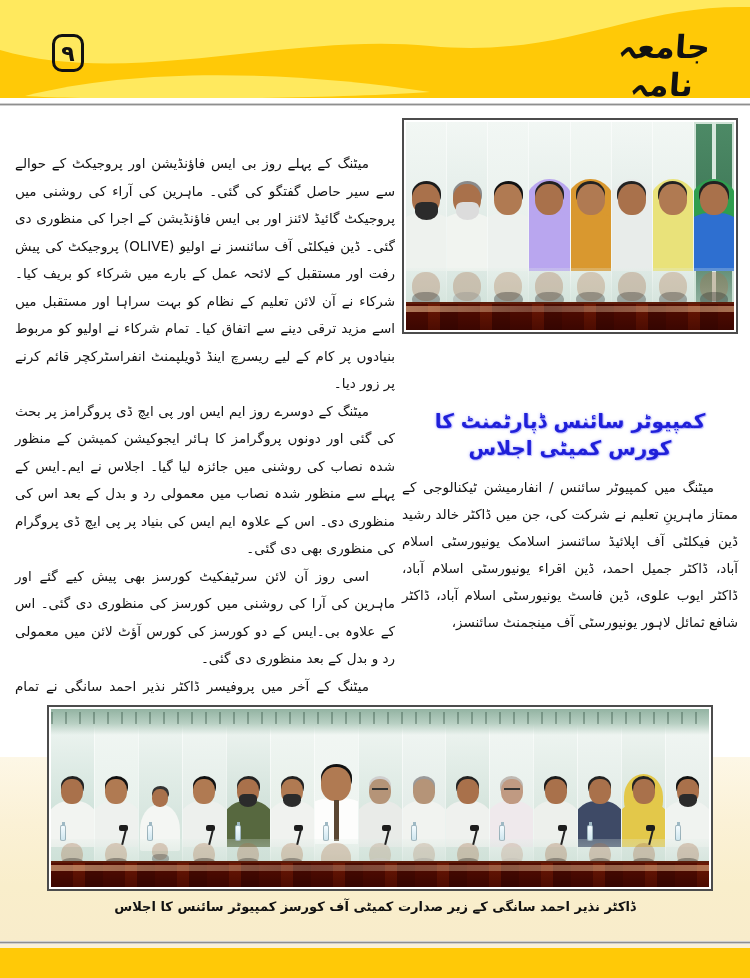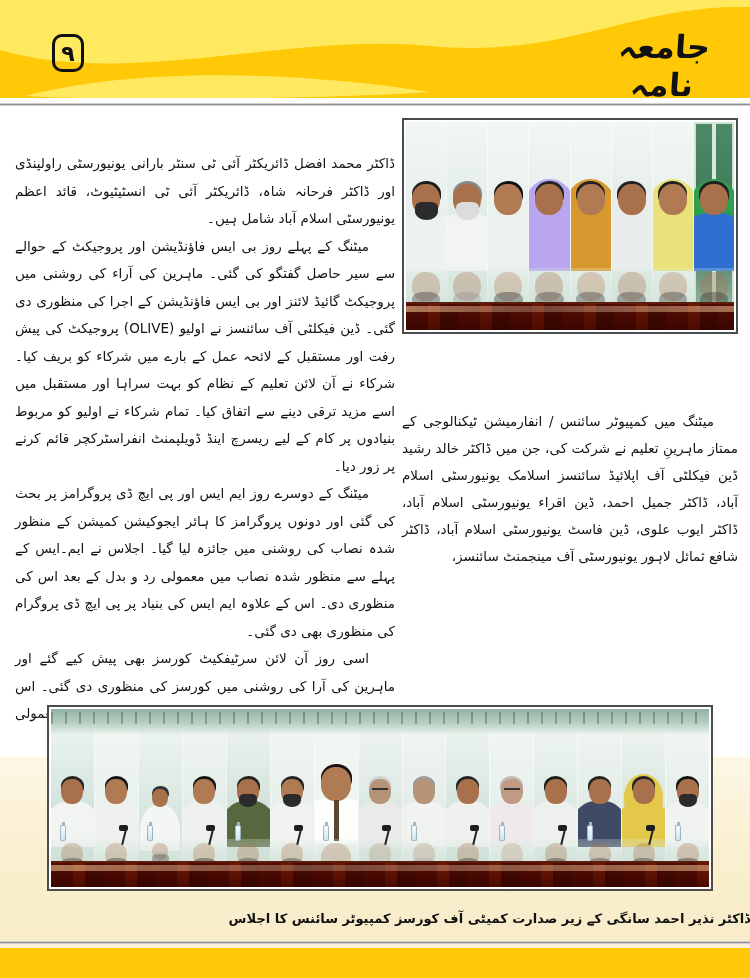--- a/index.html
+++ b/index.html
@@ -70,22 +70,22 @@
     box-shadow:inset 0 0 0 2px #cfe2d6; z-index:1; }
   .win-overlay:before { content:""; position:absolute; top:0; bottom:0; left:46%; width:4px; background:#d8e8de; }
   .win-overlay:after { content:""; position:absolute; left:0; right:0; top:42%; height:4px; background:#d8e8de; }
 
   .bottle { position:absolute; width:6px; height:16px; background:linear-gradient(180deg,#f4fbff,#cfe6ef); border:1px solid rgba(90,120,130,.5); border-radius:2px; z-index:9; }
   .bottle:before { content:""; position:absolute; top:-4px; left:1px; width:3px; height:4px; background:#9fb9c4; }
   .mic { position:absolute; width:9px; height:6px; background:#1d1d1d; border-radius:2px; z-index:9; }
   .mic:before { content:""; position:absolute; top:5px; left:4px; width:1.5px; height:15px; background:#222; transform:rotate(14deg); }
 
   
-  .bottom-caption { position:absolute; top:899px; left:0; width:750px; 
-    direction:rtl; font-size:13px; font-weight:bold; color:#111;margin-top:12px; }
+  .bottom-caption { position:absolute; top:899px; left:0; width:750px; text-align:center;
+    direction:rtl; font-size:13px; font-weight:bold; color:#111; }
 </style>
 </head>
 <body>
 
 <div class="page">
 
   <header class="masthead-band">
     <svg width="750" height="98" viewBox="0 0 750 98">
       <rect x="0" y="0" width="750" height="98" fill="#ffe95e"></rect>
       <path d="M0,50 C130,88 290,32 430,46 C565,59 632,4 750,7 L750,98 L0,98 Z" fill="#ffc907"></path>
@@ -93,21 +93,20 @@
     </svg>
     <div class="page-number-badge">
       <span>۹</span>
     </div>
     <div class="masthead-title">جامعہ نامہ</div>
   </header>
 
   <div class="rule top-rule"></div>
 
   <section class="left-column urdu">
-    <p class="para no-indent">ڈاکٹر محمد افضل ڈائریکٹر آئی ٹی سنٹر بارانی یونیورسٹی راولپنڈی اور ڈاکٹر فرحانہ شاہ، ڈائریکٹر آئی ٹی انسٹیٹیوٹ، قائد اعظم یونیورسٹی اسلام آباد شامل ہیں۔</p>
     <p class="para">میٹنگ کے پہلے روز بی ایس فاؤنڈیشن اور پروجیکٹ کے حوالے سے سیر حاصل گفتگو کی گئی۔ ماہرین کی آراء کی روشنی میں پروجیکٹ گائیڈ لائنز اور بی ایس فاؤنڈیشن کے اجرا کی منظوری دی گئی۔ ڈین فیکلٹی آف سائنسز نے اولیو (OLIVE) پروجیکٹ کی پیش رفت اور مستقبل کے لائحہ عمل کے بارے میں شرکاء کو بریف کیا۔ شرکاء نے آن لائن تعلیم کے نظام کو بہت سراہا اور مستقبل میں اسے مزید ترقی دینے سے اتفاق کیا۔ تمام شرکاء نے اولیو کو مربوط بنیادوں پر کام کے لیے ریسرچ اینڈ ڈویلپمنٹ انفراسٹرکچر قائم کرنے پر زور دیا۔</p>
     <p class="para">میٹنگ کے دوسرے روز ایم ایس اور پی ایچ ڈی پروگرامز پر بحث کی گئی اور دونوں پروگرامز کا ہائر ایجوکیشن کمیشن کے منظور شدہ نصاب کی روشنی میں جائزہ لیا گیا۔ اجلاس نے ایم۔ایس کے پہلے سے منظور شدہ نصاب میں معمولی رد و بدل کے بعد اس کی منظوری دی۔ اس کے علاوہ ایم ایس کی بنیاد پر پی ایچ ڈی پروگرام کی منظوری بھی دی گئی۔</p>
     <p class="para">اسی روز آن لائن سرٹیفکیٹ کورسز بھی پیش کیے گئے اور ماہرین کی آرا کی روشنی میں کورسز کی منظوری دی گئی۔ اس کے علاوہ بی۔ایس کے دو کورسز کی کورس آؤٹ لائن میں معمولی رد و بدل کے بعد منظوری دی گئی۔</p>
     <p class="para">میٹنگ کے آخر میں پروفیسر ڈاکٹر نذیر احمد سانگی نے تمام شرکاء کا ان کی آمد پر شکریہ ادا کیا۔</p>
   </section>
 
   <div class="photo-frame top-photo-frame" id="top-photo">
       <div class="photo-inner">
         <div class="strip" style="background: linear-gradient(rgb(242, 247, 244) 0%, rgb(228, 237, 233) 60%, rgb(228, 237, 233) 100%);">
           <div class="person-part" style="top: 59px; width: 29.12px; height: 25.2px; margin-left: -14.56px; background: rgb(28, 28, 28); border-radius: 50% 50% 40% 40%; z-index: 3;"></div>
@@ -174,20 +173,21 @@
           <div class="person-part reflection" style="top: 169.6px; width: 28.56px; height: 16.8px; margin-left: -14.28px; background: rgb(34, 34, 34); border-radius: 40% 40% 50% 50%;"></div>
         </div>
         <div class="glass-band" style="top: 146px; height: 40px;"></div>
         <div class="wood-front" style="height: 28px;">
           <div class="gloss"></div>
         </div>
       </div>
     </div>
 
   <section class="right-column urdu">
+    <h2 class="article-heading">کمپیوٹر سائنس ڈپارٹمنٹ کا کورس کمیٹی اجلاس</h2>
     <p class="para">میٹنگ میں کمپیوٹر سائنس / انفارمیشن ٹیکنالوجی کے ممتاز ماہرینِ تعلیم نے شرکت کی، جن میں ڈاکٹر خالد رشید ڈین فیکلٹی آف اپلائیڈ سائنسز اسلامک یونیورسٹی اسلام آباد، ڈاکٹر جمیل احمد، ڈین اقراء یونیورسٹی اسلام آباد، ڈاکٹر ایوب علوی، ڈین فاسٹ یونیورسٹی اسلام آباد، ڈاکٹر شافع ثمائل لاہور یونیورسٹی آف مینجمنٹ سائنسز،</p>
   </section>
 
   <div class="cream-panel"></div>
   <div class="photo-frame bottom-photo-frame" id="bottom-photo">
       <div class="photo-inner">
         <div class="strip" style="background: linear-gradient(rgb(242, 247, 244) 0%, rgb(207, 226, 218) 60%, rgb(207, 226, 218) 100%);">
           <div class="person-part" style="top: 67px; width: 22.88px; height: 19.8px; margin-left: -11.44px; background: rgb(34, 34, 34); border-radius: 50% 50% 40% 40%; z-index: 3;"></div>
           <div class="person-part" style="top: 70px; width: 22px; height: 24.64px; margin-left: -11px; background: rgb(169, 113, 75); border-radius: 46%; z-index: 4;"></div>
           <div class="person-part" style="top: 92.44px; width: 55px; height: 46px; margin-left: -27.5px; background: rgb(242, 244, 241); border-radius: 42% 42% 6% 6% / 55% 55% 4% 4%; z-index: 3;"></div>

